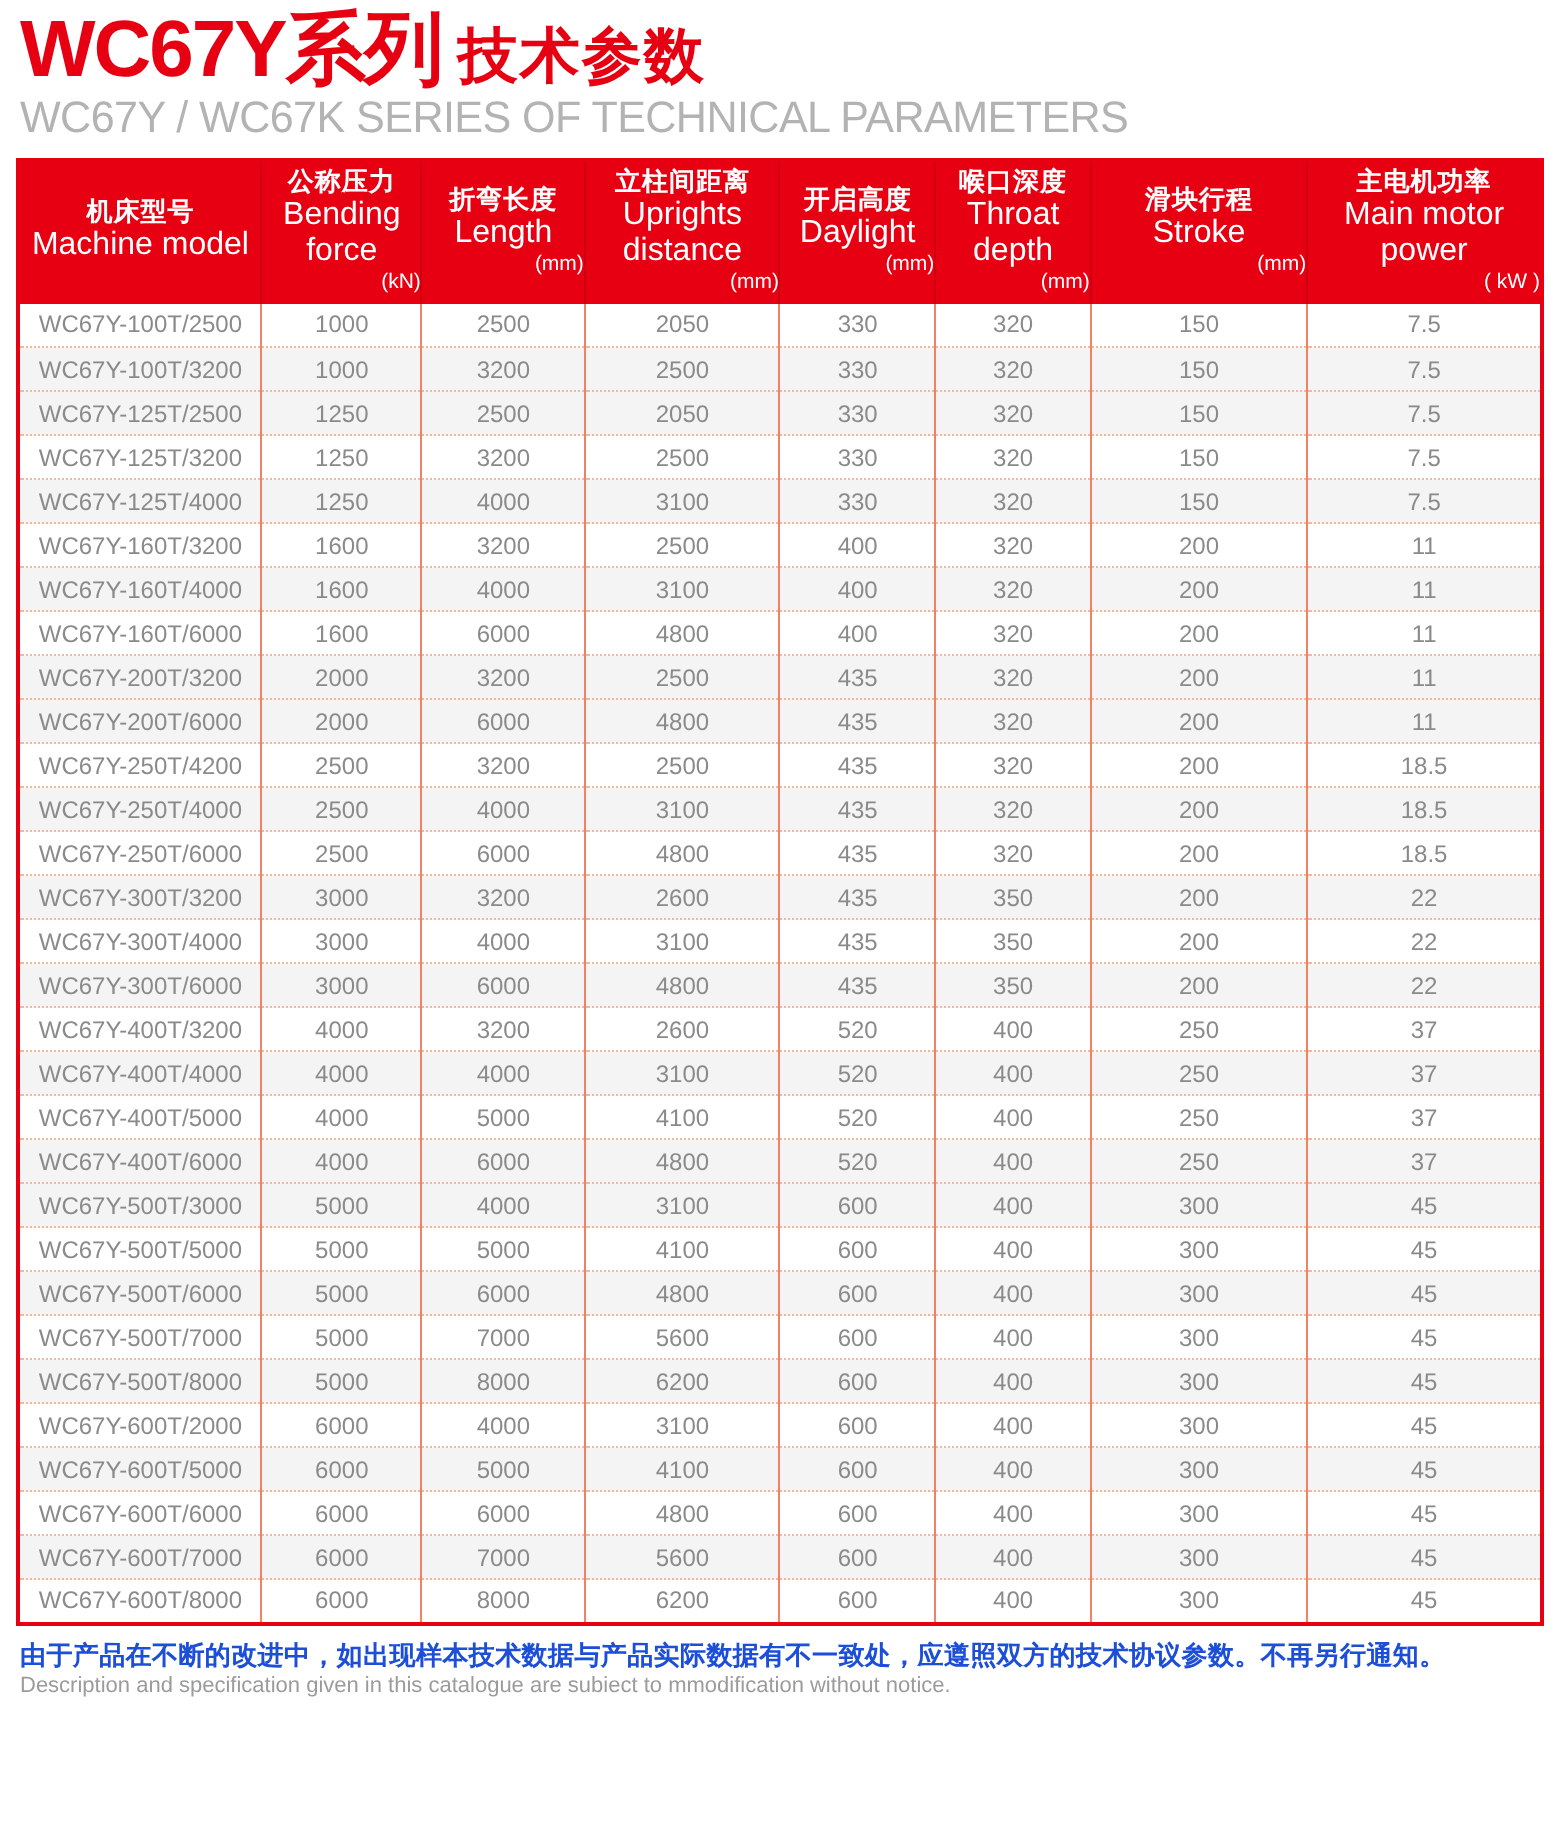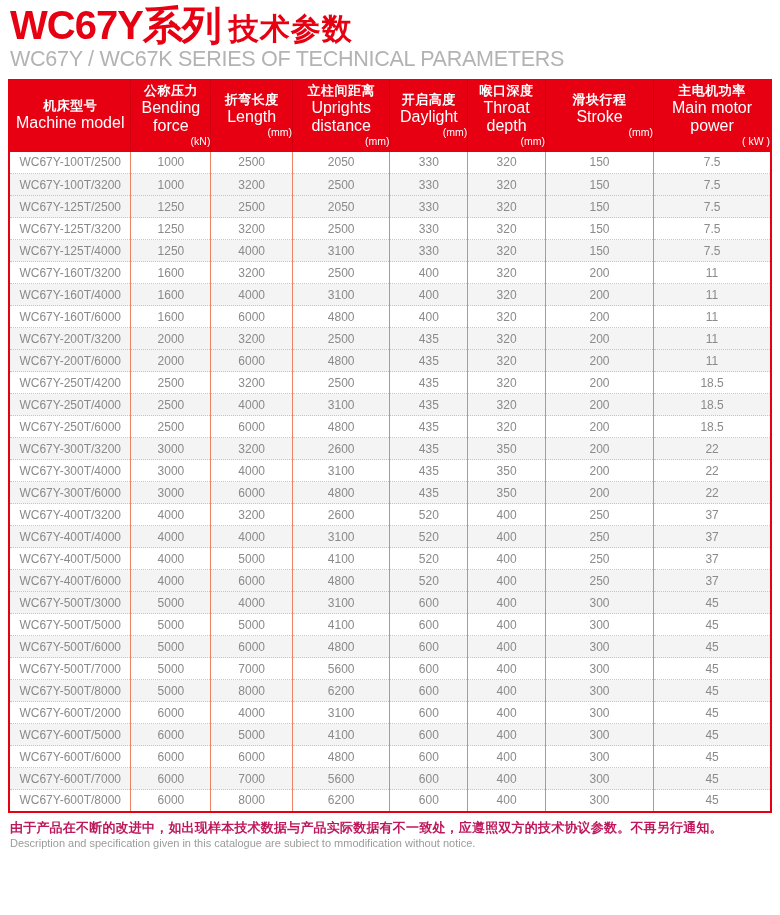--- a/index.html
+++ b/index.html
@@ -52,21 +52,21 @@
     border-left: 1px solid #ef8265;
     background: #ffffff;
   }
   tbody td:first-child { border-left: none; }
   tbody tr + tr td { border-top: 1px dotted #f5b79c; }
   tbody tr.alt td { background: #f4f4f4; }
 
   
   .footer { padding: 7px 10px 0 10px; }
   .note-zh {
-    color: #be185d; font-size: 13px; font-weight: 600;
+    color: #1d4ed8; font-size: 13px; font-weight: 600;
     line-height: 1.2; letter-spacing: 0.2px;
   }
   .note-en {
     color: #9b9b9b; font-size: 11px; font-weight: 400;
     margin-top: 2px; line-height: 1.1;
   }
 </style>
 </head>
 <body>
 

